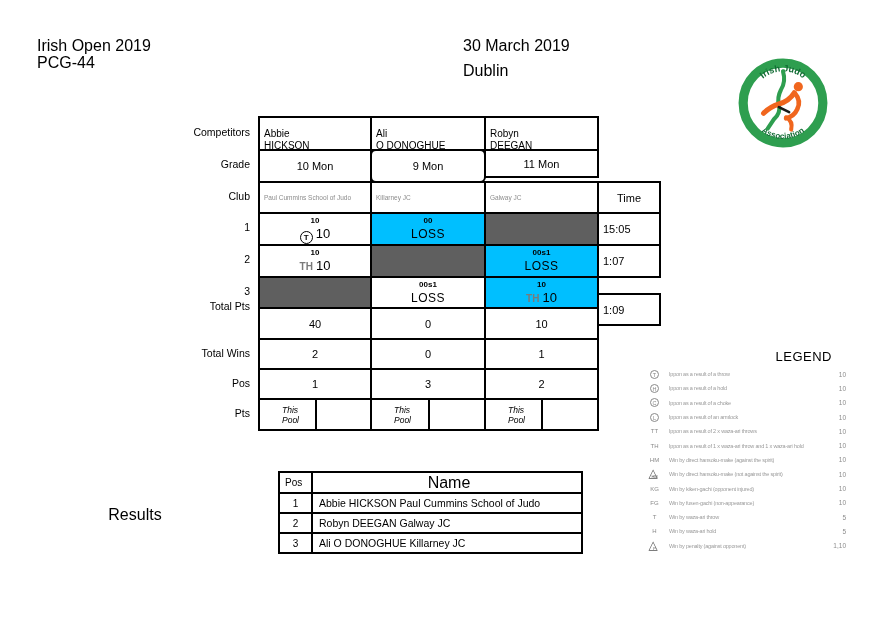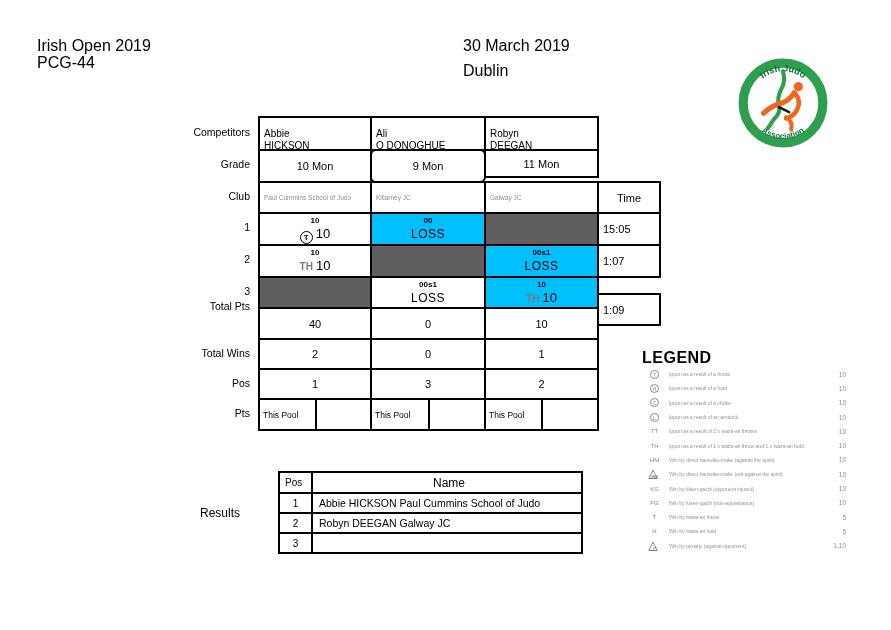--- a/index.html
+++ b/index.html
@@ -14,43 +14,43 @@
   .comp-name{padding:10px 0 0 4px;font-size:10px;line-height:11.5px;}
   .center-val{display:flex;align-items:center;justify-content:center;font-size:11px;height:100%;}
   .club-txt{display:flex;align-items:center;padding-left:4px;font-size:6.5px;color:var(--muted-text,#8c8c8c);height:100%;}
   .time-val{display:flex;align-items:center;padding-left:4px;font-size:11px;height:100%;}
   .score-top{font-size:8px;font-weight:bold;text-align:center;line-height:10px;padding-top:2px;height:10px;}
   .score-main{text-align:center;font-size:13px;line-height:16px;}
   .loss-txt{font-size:12px;letter-spacing:0.5px;}
   .mcirc{display:inline-block;width:13px;height:13px;border:1.5px solid #000;border-radius:50%;
          font-size:8px;font-weight:bold;line-height:12px;text-align:center;vertical-align:-2px;margin-right:3px;box-sizing:border-box;}
   .msym-th{font-size:10px;color:#7a7a7a;font-weight:600;margin-right:3px;}
-  .pool-lbl{display:flex;align-items:center;padding-left:3px;font-size:8.5px;height:100%;}
-  .legend-title{position:absolute;left:642px;top:349px;width:190px;text-align:left;
-                font-size:16px;font-weight:bold;letter-spacing:0.5px;}
+  .pool-lbl{display:flex;align-items:center;padding-left:22px;font-size:8.5px;height:100%;font-style:italic;}
+  .legend-title{position:absolute;left:642px;top:349px;width:190px;text-align:right;
+                font-size:13px;font-weight:normal;letter-spacing:0.5px;}
   .legend{position:absolute;left:646px;top:367px;width:200px;}
   .lrow{position:relative;height:14.3px;display:flex;align-items:center;}
   .lsym{width:17px;display:flex;justify-content:center;align-items:center;}
   .circ{display:inline-block;width:9px;height:9px;border:1px solid #8a8a8a;border-radius:50%;
         font-size:5.5px;line-height:8px;text-align:center;color:#8a8a8a;box-sizing:border-box;}
   .ltxt{font-size:6px;color:#8a8a8a;}
   .tri-sym{position:relative;display:inline-block;width:12px;height:12px;}
   .tri-glyph{position:absolute;left:0;top:-1px;font-size:12px;line-height:13px;color:#555;}
   .tri-letter{position:absolute;left:0;right:0;top:6px;text-align:center;font-size:4px;color:#555;}
   .ldesc{font-size:5.5px;color:#9a9a9a;letter-spacing:-0.2px;white-space:nowrap;margin-left:6px;}
   .lval{position:absolute;right:0;font-size:6.5px;color:var(--muted-text,#8c8c8c);}
-  .results-label{position:absolute;left:30px;top:506px;width:210px;text-align:right;font-size:12px;}
+  .results-label{position:absolute;left:30px;top:506px;width:210px;text-align:center;font-size:16px;}
   .results-table{position:absolute;left:278px;top:471px;width:305px;border:2px solid #000;box-sizing:border-box;background:#fff;}
   .rrow{display:flex;height:20px;border-top:2px solid #000;box-sizing:border-box;}
   .rrow.first{border-top:none;height:19px;}
   .rpos{width:33px;border-right:2px solid #000;display:flex;align-items:center;justify-content:center;
         font-size:10px;box-sizing:border-box;}
   .rpos.hdrcell{justify-content:flex-start;padding-left:5px;}
   .rname{flex:1;display:flex;align-items:center;padding-left:6px;font-size:10.5px;}
-  .rname.hdrcell{justify-content:center;padding-left:4px;font-size:12px;}
+  .rname.hdrcell{justify-content:center;padding-left:4px;font-size:16px;}
   .logo{position:absolute;left:736px;top:56px;width:94px;height:94px;}
 </style>
 </head>
 <body>
 
 <div class="canvas">
 
   <div class="abs hdr" style="left:37px;top:37px;">Irish Open 2019</div>
   <div class="abs hdr" style="left:37px;top:54px;text-align:right;">PCG-44</div>
   <div class="abs hdr" style="left:463px;top:37px;">30 March 2019</div>
@@ -327,16 +327,17 @@
     <div class="rrow">
       <div class="rpos">1</div>
       <div class="rname">Abbie HICKSON Paul Cummins School of Judo</div>
     </div>
     <div class="rrow">
       <div class="rpos">2</div>
       <div class="rname">Robyn DEEGAN Galway JC</div>
     </div>
     <div class="rrow">
       <div class="rpos">3</div>
+      <div class="rname">Ali O DONOGHUE Killarney JC</div>
     </div>
   </div>
 
 </div>
 
 </body></html>

